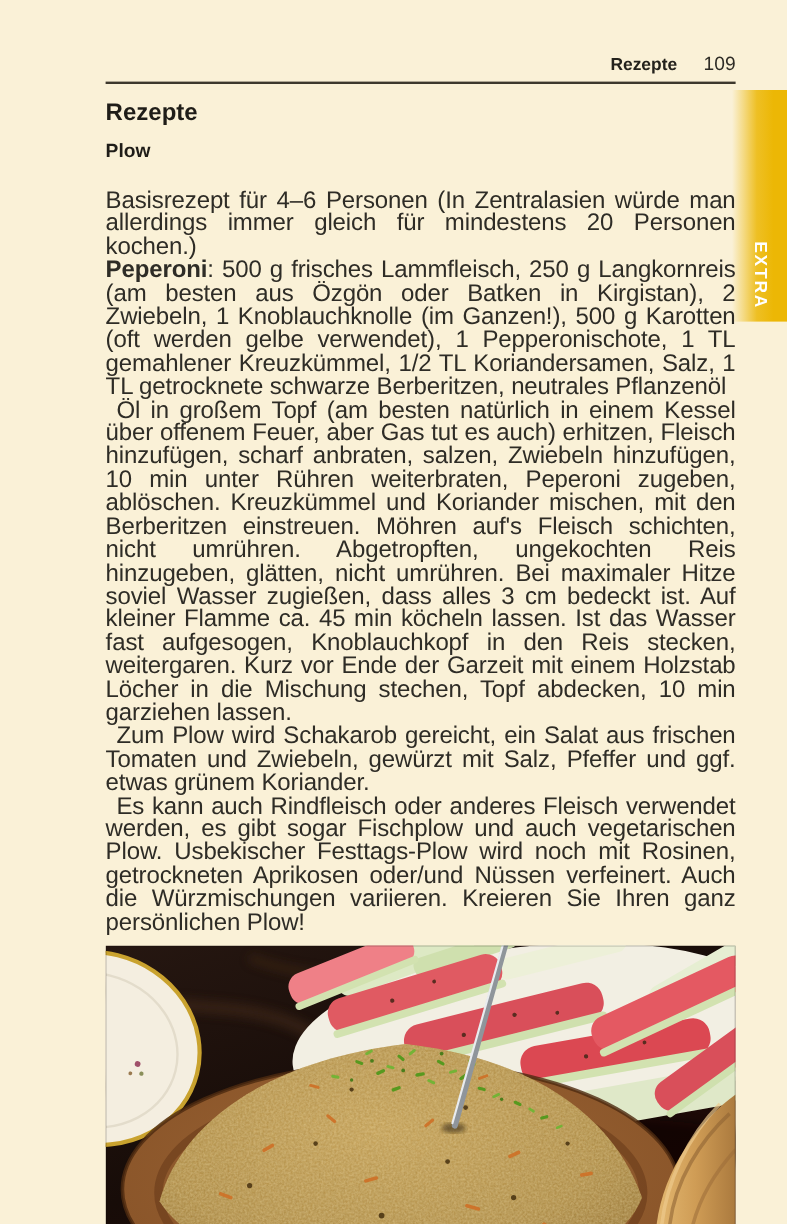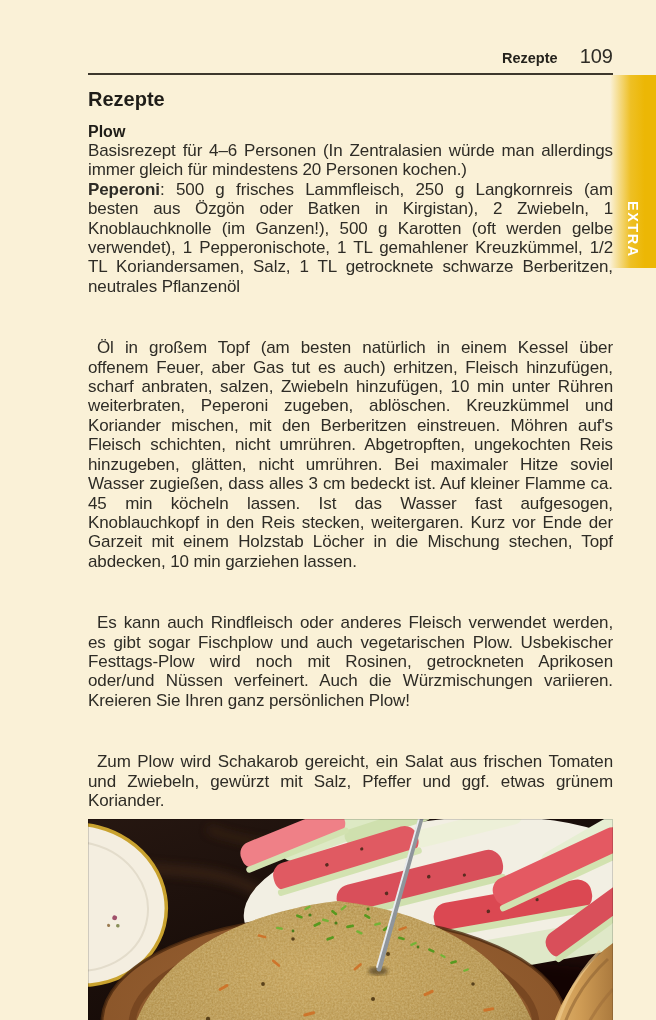--- a/index.html
+++ b/index.html
@@ -18,28 +18,28 @@
   .extra-tab .vtext{
     writing-mode:vertical-rl;color:#ffffff;font-weight:bold;
     font-size:14.5px;letter-spacing:1.5px;
   }
   .content{position:absolute;left:88px;top:0;width:525px;}
   .pagehead{
     display:flex;justify-content:flex-end;align-items:baseline;gap:22px;
     padding-top:45px;padding-bottom:5px;border-bottom:2px solid #3d382d;
   }
   .pagehead .sec{font-weight:bold;font-size:14.5px;color:#24221c;}
-  .pagehead .num{font-size:20px;color:#2e2c26;}
+  .pagehead .num{font-size:16px;color:#2e2c26;}
   h1.title{font-size:20px;line-height:22px;margin:13px 0 0;color:#1f1d18;font-weight:bold;}
-  h2.subtitle{font-size:16px;line-height:18px;margin:13px 0 0;color:#1f1d18;font-weight:bold;}
+  h2.subtitle{font-size:16px;line-height:18px;margin:13px 0 22px;color:#1f1d18;font-weight:bold;}
   .bodytext p{
-    margin:0;font-size:17px;line-height:19.4px;text-align:justify;
+    margin:0;font-size:20px;line-height:19.4px;text-align:justify;
     letter-spacing:-0.1px;color:#2e2c26;
   }
-  .bodytext p.indent{text-indent:9px;margin-top:42px;}
+  .bodytext p.indent{text-indent:9px;}
   .bodytext b{font-weight:bold;}
   figure.photo{margin:9px 0 0;width:525px;}
   figure.photo svg{display:block;}
   figcaption{
     font-family:"Liberation Serif",serif;font-style:italic;
     font-size:15px;color:#35332b;margin-top:7px;
   }
 </style>
 </head>
 <body>
@@ -57,22 +57,22 @@
       <span class="num">109</span>
     </div>
 
     <h1 class="title">Rezepte</h1>
     <h2 class="subtitle">Plow</h2>
 
     <div class="bodytext">
       <p><b></b><span>Basisrezept für 4–6 Personen (In Zentralasien würde man allerdings immer gleich für mindestens 20 Personen kochen.)</span></p>
       <p><b>Peperoni</b><span>: 500 g frisches Lammfleisch, 250 g Langkornreis (am besten aus Özgön oder Batken in Kirgistan), 2 Zwiebeln, 1 Knoblauchknolle (im Ganzen!), 500 g Karotten (oft werden gelbe verwendet), 1 Pepperonischote, 1 TL gemahlener Kreuzkümmel, 1/2 TL Koriandersamen, Salz, 1 TL getrocknete schwarze Berberitzen, neutrales Pflanzenöl</span></p>
       <p class="indent"><b></b><span>Öl in großem Topf (am besten natürlich in einem Kessel über offenem Feuer, aber Gas tut es auch) erhitzen, Fleisch hinzufügen, scharf anbraten, salzen, Zwiebeln hinzufügen, 10 min unter Rühren weiterbraten, Peperoni zugeben, ablöschen. Kreuzkümmel und Koriander mischen, mit den Berberitzen einstreuen. Möhren auf's Fleisch schichten, nicht umrühren. Abgetropften, ungekochten Reis hinzugeben, glätten, nicht umrühren. Bei maximaler Hitze soviel Wasser zugießen, dass alles 3 cm bedeckt ist. Auf kleiner Flamme ca. 45 min köcheln lassen. Ist das Wasser fast aufgesogen, Knoblauchkopf in den Reis stecken, weitergaren. Kurz vor Ende der Garzeit mit einem Holzstab Löcher in die Mischung stechen, Topf abdecken, 10 min garziehen lassen.</span></p>
+      <p class="indent"><b></b><span>Zum Plow wird Schakarob gereicht, ein Salat aus frischen Tomaten und Zwiebeln, gewürzt mit Salz, Pfeffer und ggf. etwas grünem Koriander.</span></p>
       <p class="indent"><b></b><span>Es kann auch Rindfleisch oder anderes Fleisch verwendet werden, es gibt sogar Fischplow und auch vegetarischen Plow. Usbekischer Festtags-Plow wird noch mit Rosinen, getrockneten Aprikosen oder/und Nüssen verfeinert. Auch die Würzmischungen variieren. Kreieren Sie Ihren ganz persönlichen Plow!</span></p>
-      <p class="indent"><b></b><span>Zum Plow wird Schakarob gereicht, ein Salat aus frischen Tomaten und Zwiebeln, gewürzt mit Salz, Pfeffer und ggf. etwas grünem Koriander.</span></p>
     </div>
 
     <figure class="photo">
       <svg width="525" height="318" viewBox="0 0 525 318" xmlns="http://www.w3.org/2000/svg">
         <defs>
           <linearGradient id="bgGrad" x1="0" y1="0" x2="0.6" y2="1">
             <stop offset="0" stop-color="#261711"></stop>
             <stop offset="0.5" stop-color="#170c08"></stop>
             <stop offset="1" stop-color="#230806"></stop>
           </linearGradient>

